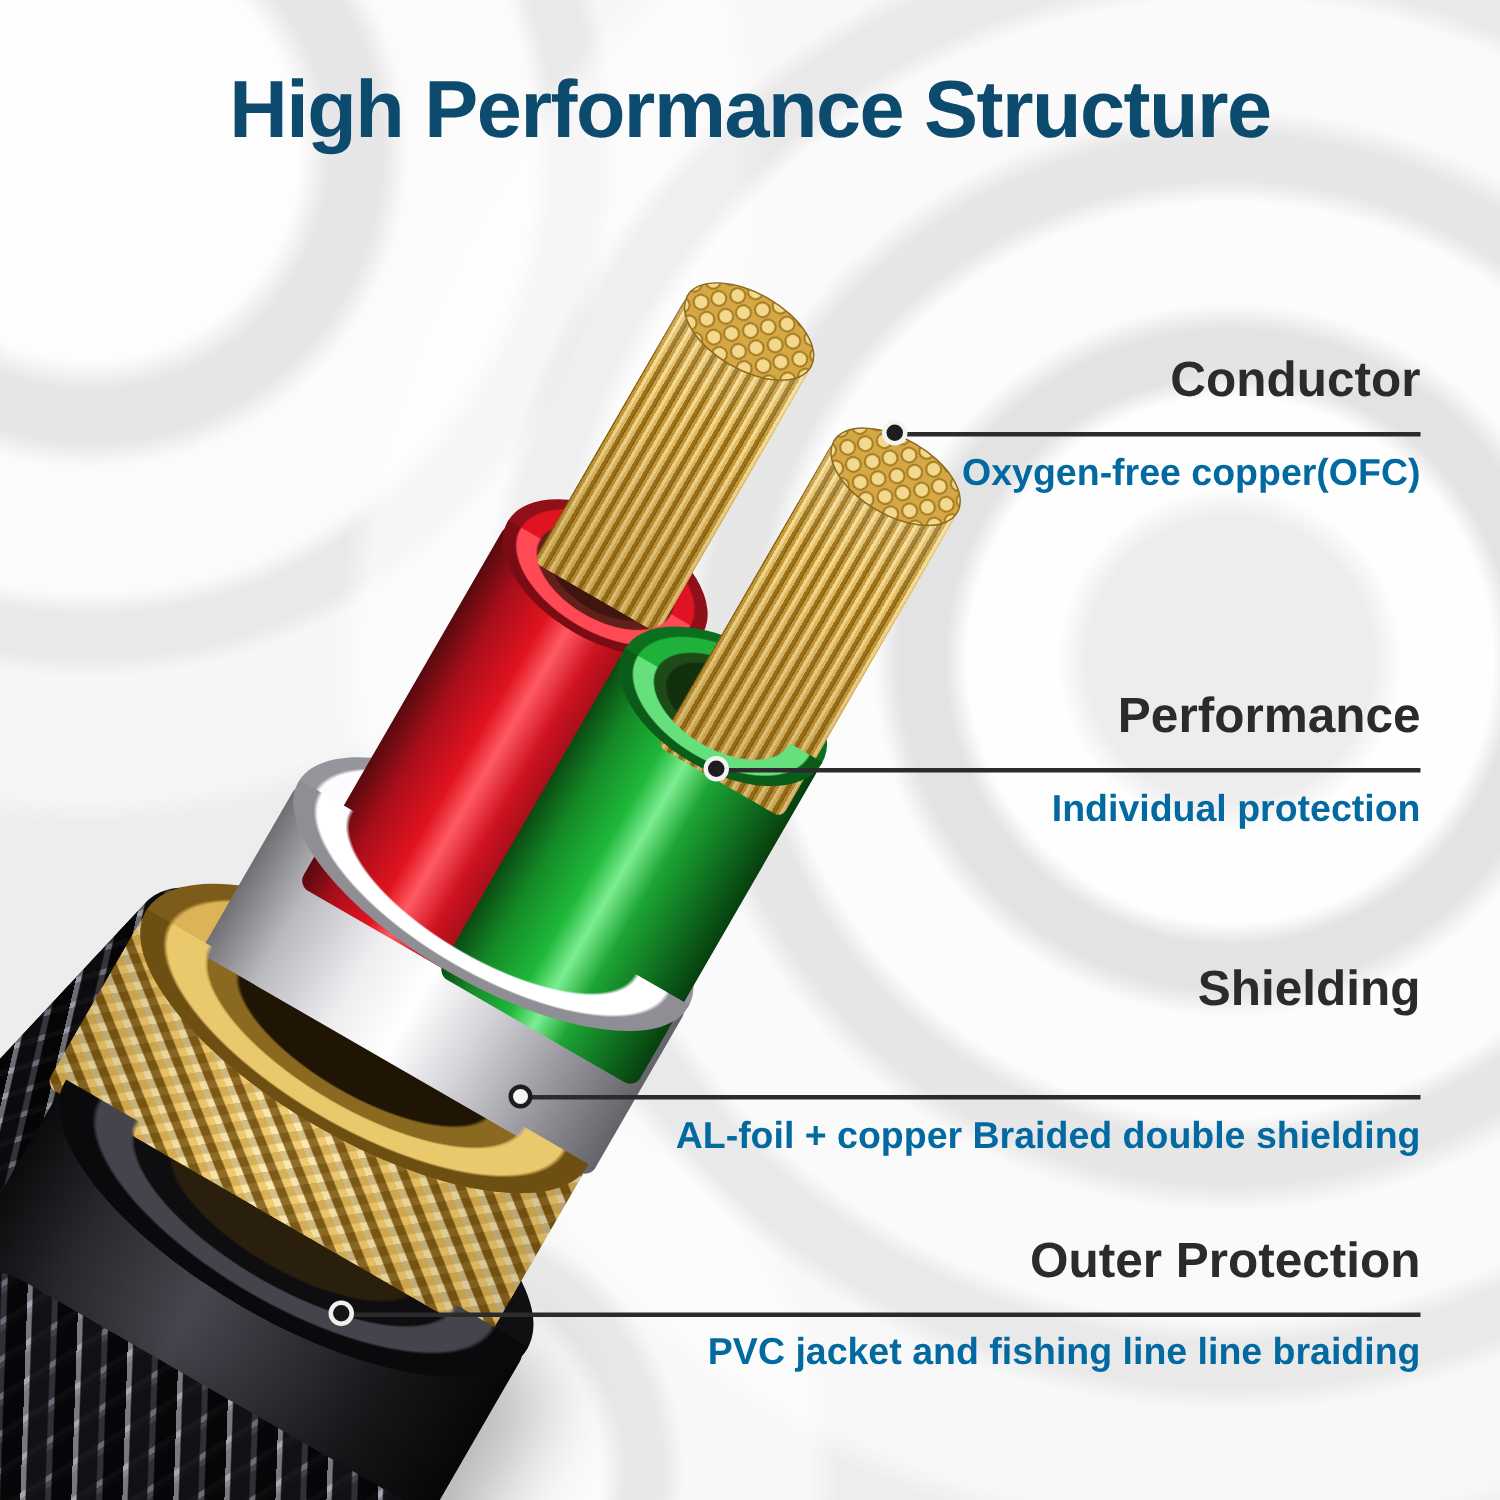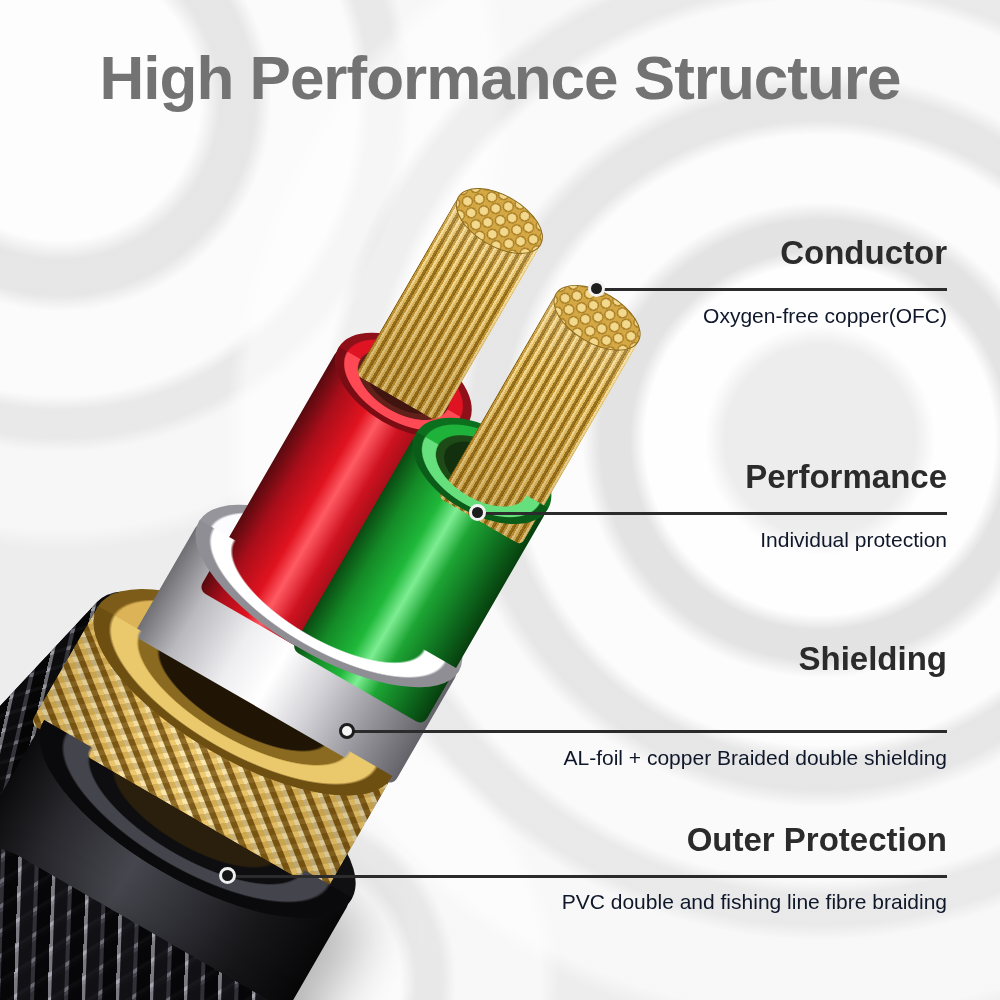--- a/index.html
+++ b/index.html
@@ -31,30 +31,30 @@
         rgba(236,236,236,0) 450px),
       radial-gradient(circle at 28% 98%,
         rgba(255,255,255,0.85) 0 120px,
         rgba(226,226,226,0.40) 136px 162px,
         rgba(255,255,255,0.60) 176px 260px,
         rgba(236,236,236,0) 280px);
   }
   
   #title{
     position:absolute;left:0;top:42px;width:100%;text-align:center;z-index:40;
-    font-size:62px;font-weight:bold;letter-spacing:-1px;color:#737373;
+    font-size:54px;font-weight:bold;letter-spacing:-1px;color:#0c4a6e;
   }
   
   .c-head{
     position:absolute;right:53px;z-index:50;text-align:right;
     font-size:33px;font-weight:bold;color:#2b2b2b;letter-spacing:0;
   }
   .c-desc{
     position:absolute;right:53px;z-index:50;text-align:right;
-    font-size:21px;font-weight:normal;color:#0f172a;line-height:35px;
+    font-size:25px;font-weight:bold;color:#0369a1;line-height:35px;
   }
   #h-conductor{top:234px;text-align:center;}   #d-conductor{top:298px;}
   #h-insulation{top:458px;}  #d-insulation{top:522px;}
   #h-shielding{top:640px;}   #d-shielding{top:740px;text-align:center;}
   #h-outer{top:821px;margin-left:32px;}       #d-outer{top:884px;}
   
   .lead{position:absolute;height:3px;background:#2b2b2b;z-index:49;}
   #lead-conductor{left:597px;top:288px;width:350px;}
   #lead-insulation{left:478px;top:512px;width:469px;}
   #lead-shielding{left:347px;top:730px;width:600px;}
@@ -227,14 +227,14 @@
 <div id="d-conductor" class="c-desc">Oxygen-free copper(OFC)</div>
 
 <div id="h-insulation" class="c-head">Performance</div>
 <div id="d-insulation" class="c-desc">Individual protection</div>
 
 <div id="h-shielding" class="c-head">Shielding</div>
 <div id="d-shielding" class="c-desc">AL-foil + copper Braided double shielding</div>
 
 <div id="h-outer" class="c-head">Outer Protection</div>
 <div id="d-outer" class="c-desc">
-  <div>PVC double and fishing line fibre braiding</div>
+  <div>PVC jacket and fishing line line braiding</div>
 </div>
 
 </body></html>

